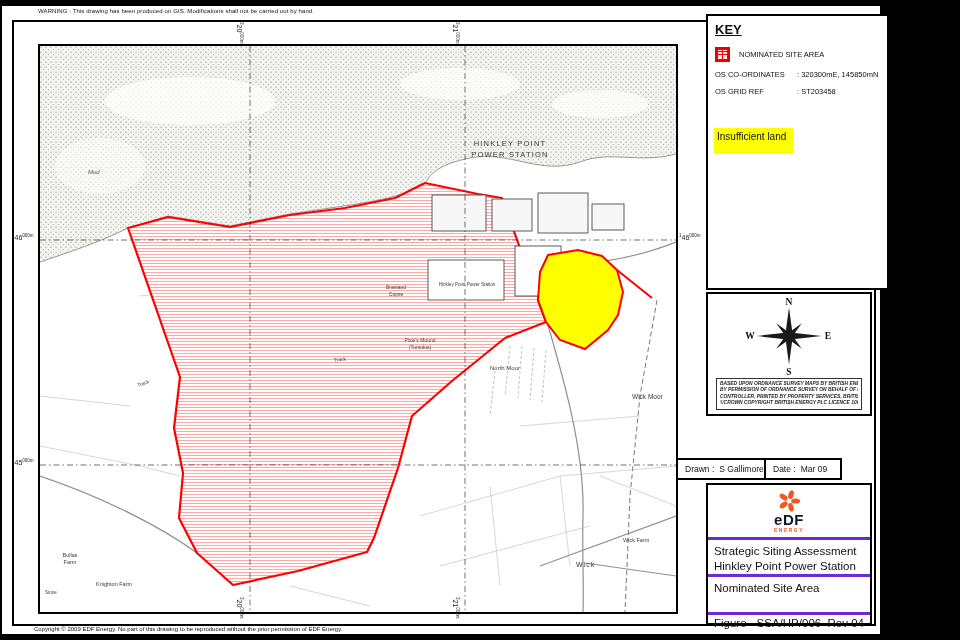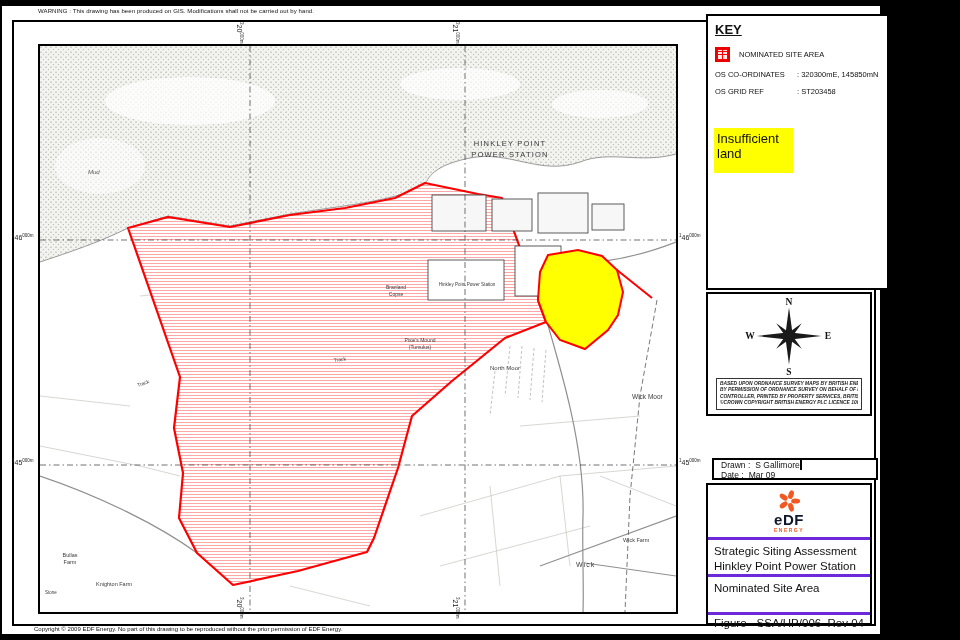--- a/index.html
+++ b/index.html
@@ -22,34 +22,34 @@
   .key-title{margin:6px 0 0 7px;font-size:13px;font-weight:bold;text-decoration:underline;color:#111;}
   .legend-row{display:flex;align-items:center;margin:10px 0 0 7px;}
   .swatch{width:15px;height:15px;border:2px solid #e80000;box-sizing:border-box;
     background-image:repeating-linear-gradient(0deg,#f00 0,#f00 .7px,transparent .7px,transparent 2.6px),
       repeating-linear-gradient(90deg,#f00 0,#f00 .7px,transparent .7px,transparent 2.6px);
     background-color:#ffe9e9;}
   .legend-label{font-size:7.5px;margin-left:9px;color:#111;}
   .kv{display:flex;margin:8px 0 0 7px;font-size:7.5px;color:#111;}
   .kv .k{width:82px;}
   .note{position:absolute;left:6px;top:112px;padding:3px 4px 12px 3px;width:72px;
-    font-size:13px;color:#111;}
+    font-size:10px;color:#111;}
   #compass-box{left:706px;top:292px;width:166px;height:124px;}
   #credit-box{position:absolute;left:8px;top:84px;width:146px;border:1px solid #333;
     padding:2px 3px;box-sizing:border-box;}
   .credit-line{font-size:4.9px;font-style:italic;font-weight:bold;color:#222;line-height:1.3;
     white-space:nowrap;overflow:hidden;}
   #scale-box{left:706px;top:418px;width:166px;height:38px;}
   .scale-text{margin:4px 0 0 9px;font-size:8.5px;color:#111;}
   #scale-bar{position:absolute;left:10px;top:19px;width:95px;border:1px solid #000;}
   .sb-row{display:flex;height:3px;}
   .sb-seg{flex:1;}
   .sb-seg.b{background:#000;} .sb-seg.w{background:#fff;}
   .sb-tick{position:absolute;font-size:6px;color:#111;top:28px;}
-  #drawn-box{left:712px;top:458px;width:166px;height:22px;display:flex;flex-direction:column;}
+  #drawn-box{left:676px;top:458px;width:166px;height:22px;display:flex;}
   .drawn-cell{display:flex;align-items:center;font-size:8.5px;color:#111;padding-left:7px;box-sizing:border-box;}
   .drawn-cell.c1{width:88px;border-right:2px solid #000;}
   .drawn-cell.c2{flex:1;}
   .drawn-cell .lbl{margin-right:5px;}
   #title-box{left:706px;top:483px;width:166px;height:142px;}
   .tb-logo{height:52px;display:flex;flex-direction:column;align-items:center;justify-content:center;}
   .tb-sec{border-top:3px solid #6d28d9;padding:4px 0 0 6px;box-sizing:border-box;}
   .tb-line{font-size:11.5px;color:#111;line-height:1.3;}
   .tb-title{height:38px;}
   .tb-fig{height:20px;display:flex;align-items:center;font-size:11.5px;color:#111;padding-top:0;}

